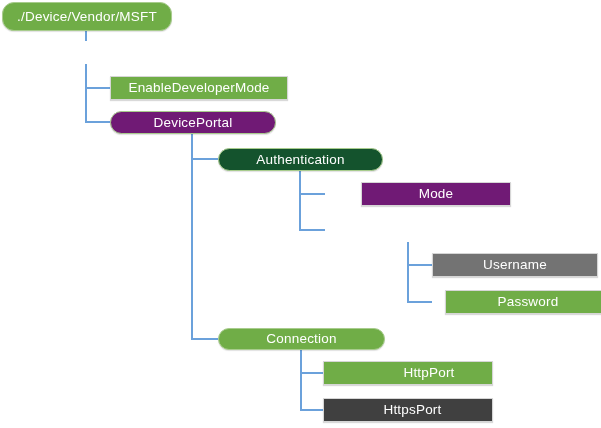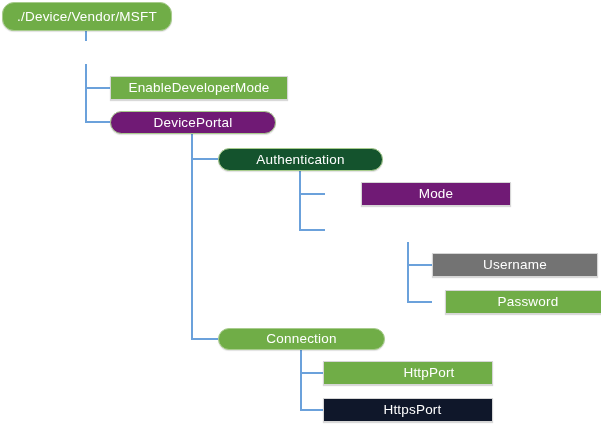--- a/index.html
+++ b/index.html
@@ -81,16 +81,16 @@
     </div>
     <div class="node rect" style="left: 432px; top: 290px; width: 166px; height: 24px; background: rgb(112, 173, 71); color: rgb(255, 255, 255); border-color: rgb(214, 214, 214); margin-left: 13px;">
       <span>Password</span>
     </div>
     <div class="node pill" style="left: 218px; top: 328px; width: 167px; height: 22px; background: rgb(112, 173, 71); color: rgb(255, 255, 255); border-color: rgb(168, 204, 141);">
       <span>Connection</span>
     </div>
     <div class="node rect" style="left: 323px; top: 361px; width: 170px; height: 24px; background: rgb(112, 173, 71); color: rgb(255, 255, 255); border-color: rgb(214, 214, 214); padding-left: 42px;">
       <span>HttpPort</span>
     </div>
-    <div class="node rect" style="left: 323px; top: 398px; width: 170px; height: 24px; background: #0f172a; color: rgb(255, 255, 255); border-color: rgb(214, 214, 214); padding-left: 9px;">
+    <div class="node rect" style="left: 323px; top: 398px; width: 170px; height: 24px; background: #404040; color: rgb(255, 255, 255); border-color: rgb(214, 214, 214); padding-left: 9px;">
       <span>HttpsPort</span>
     </div>
   </div>
 
 </body></html>

